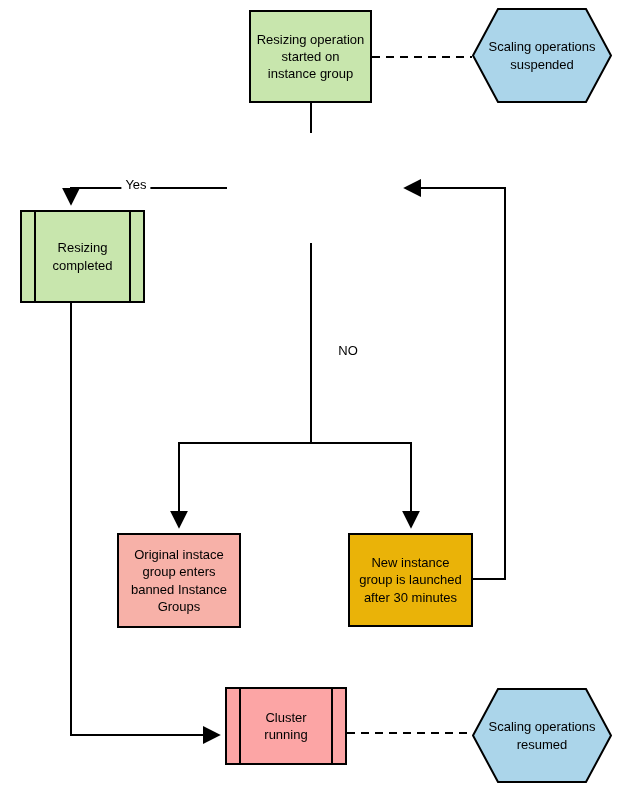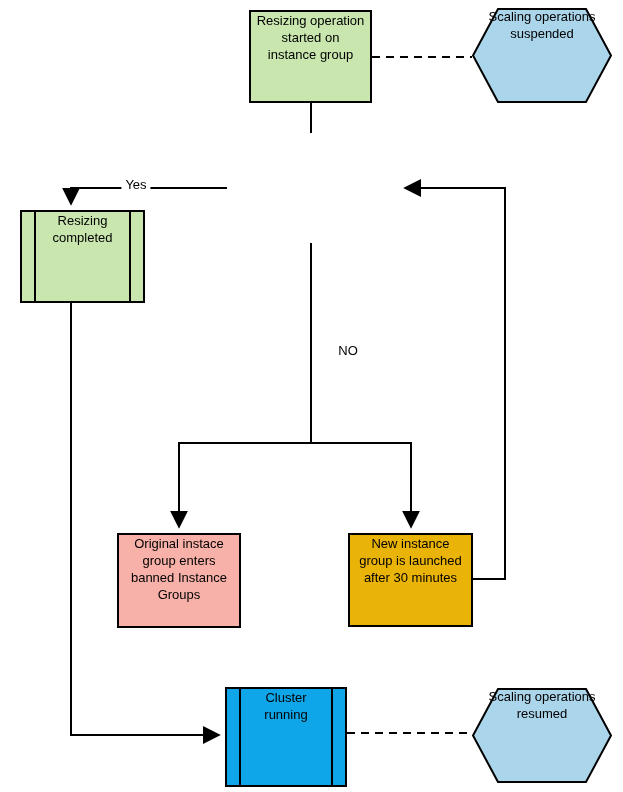--- a/index.html
+++ b/index.html
@@ -1,21 +1,21 @@
 <!DOCTYPE html>
 <html><head>
 <meta charset="utf-8">
 <style>
   html,body{margin:0;padding:0;background:#fff;}
   #canvas{
     position:relative;width:623px;height:792px;background:#ffffff;
     font-family:"Liberation Sans",sans-serif;font-size:13px;color:#000;overflow:hidden;
   }
   .node{
-    position:absolute;display:flex;align-items:flex-start;justify-content:center;
+    position:absolute;display:flex;align-items:center;justify-content:center;
     text-align:center;box-sizing:border-box;
   }
   .rect-node{border:2px solid #000;}
   .label{white-space:pre-line;line-height:1.32;position:relative;z-index:2;padding:0 4px;}
   .shape-svg{position:absolute;left:0;top:0;width:100%;height:100%;z-index:1;}
   .bar{position:absolute;top:0;bottom:0;width:0;border-left:2px solid #000;}
   .bar-left{left:12px;}
   .bar-right{right:12px;}
   #edges{position:absolute;left:0;top:0;width:623px;height:792px;z-index:0;pointer-events:none;}
   .edge{fill:none;stroke:#000;stroke-width:2;}
@@ -75,21 +75,21 @@
 banned Instance
 Groups</span>
   </div>
 
   <div class="node rect-node" style="left: 348px; top: 533px; width: 125px; height: 94px; background-color: #eab308;">
     <span class="label">New instance
 group is launched
 after 30 minutes</span>
   </div>
 
-  <div class="node rect-node" style="left: 225px; top: 687px; width: 122px; height: 100px; background-color: #0ea5e9;">
+  <div class="node rect-node" style="left: 225px; top: 687px; width: 122px; height: 78px; background-color: #fca5a5;">
     <div class="bar bar-left"></div>
     <div class="bar bar-right"></div>
     <span class="label">Cluster
 running</span>
   </div>
 
   <div class="node" style="left:472px;top:688px;width:140px;height:95px;">
     <svg class="shape-svg" viewBox="0 0 140 95">
       <polygon points="1,47.5 26,1 114,1 139,47.5 114,94 26,94" stroke="#000" stroke-width="2" fill="#abd5ea"></polygon>
     </svg>

